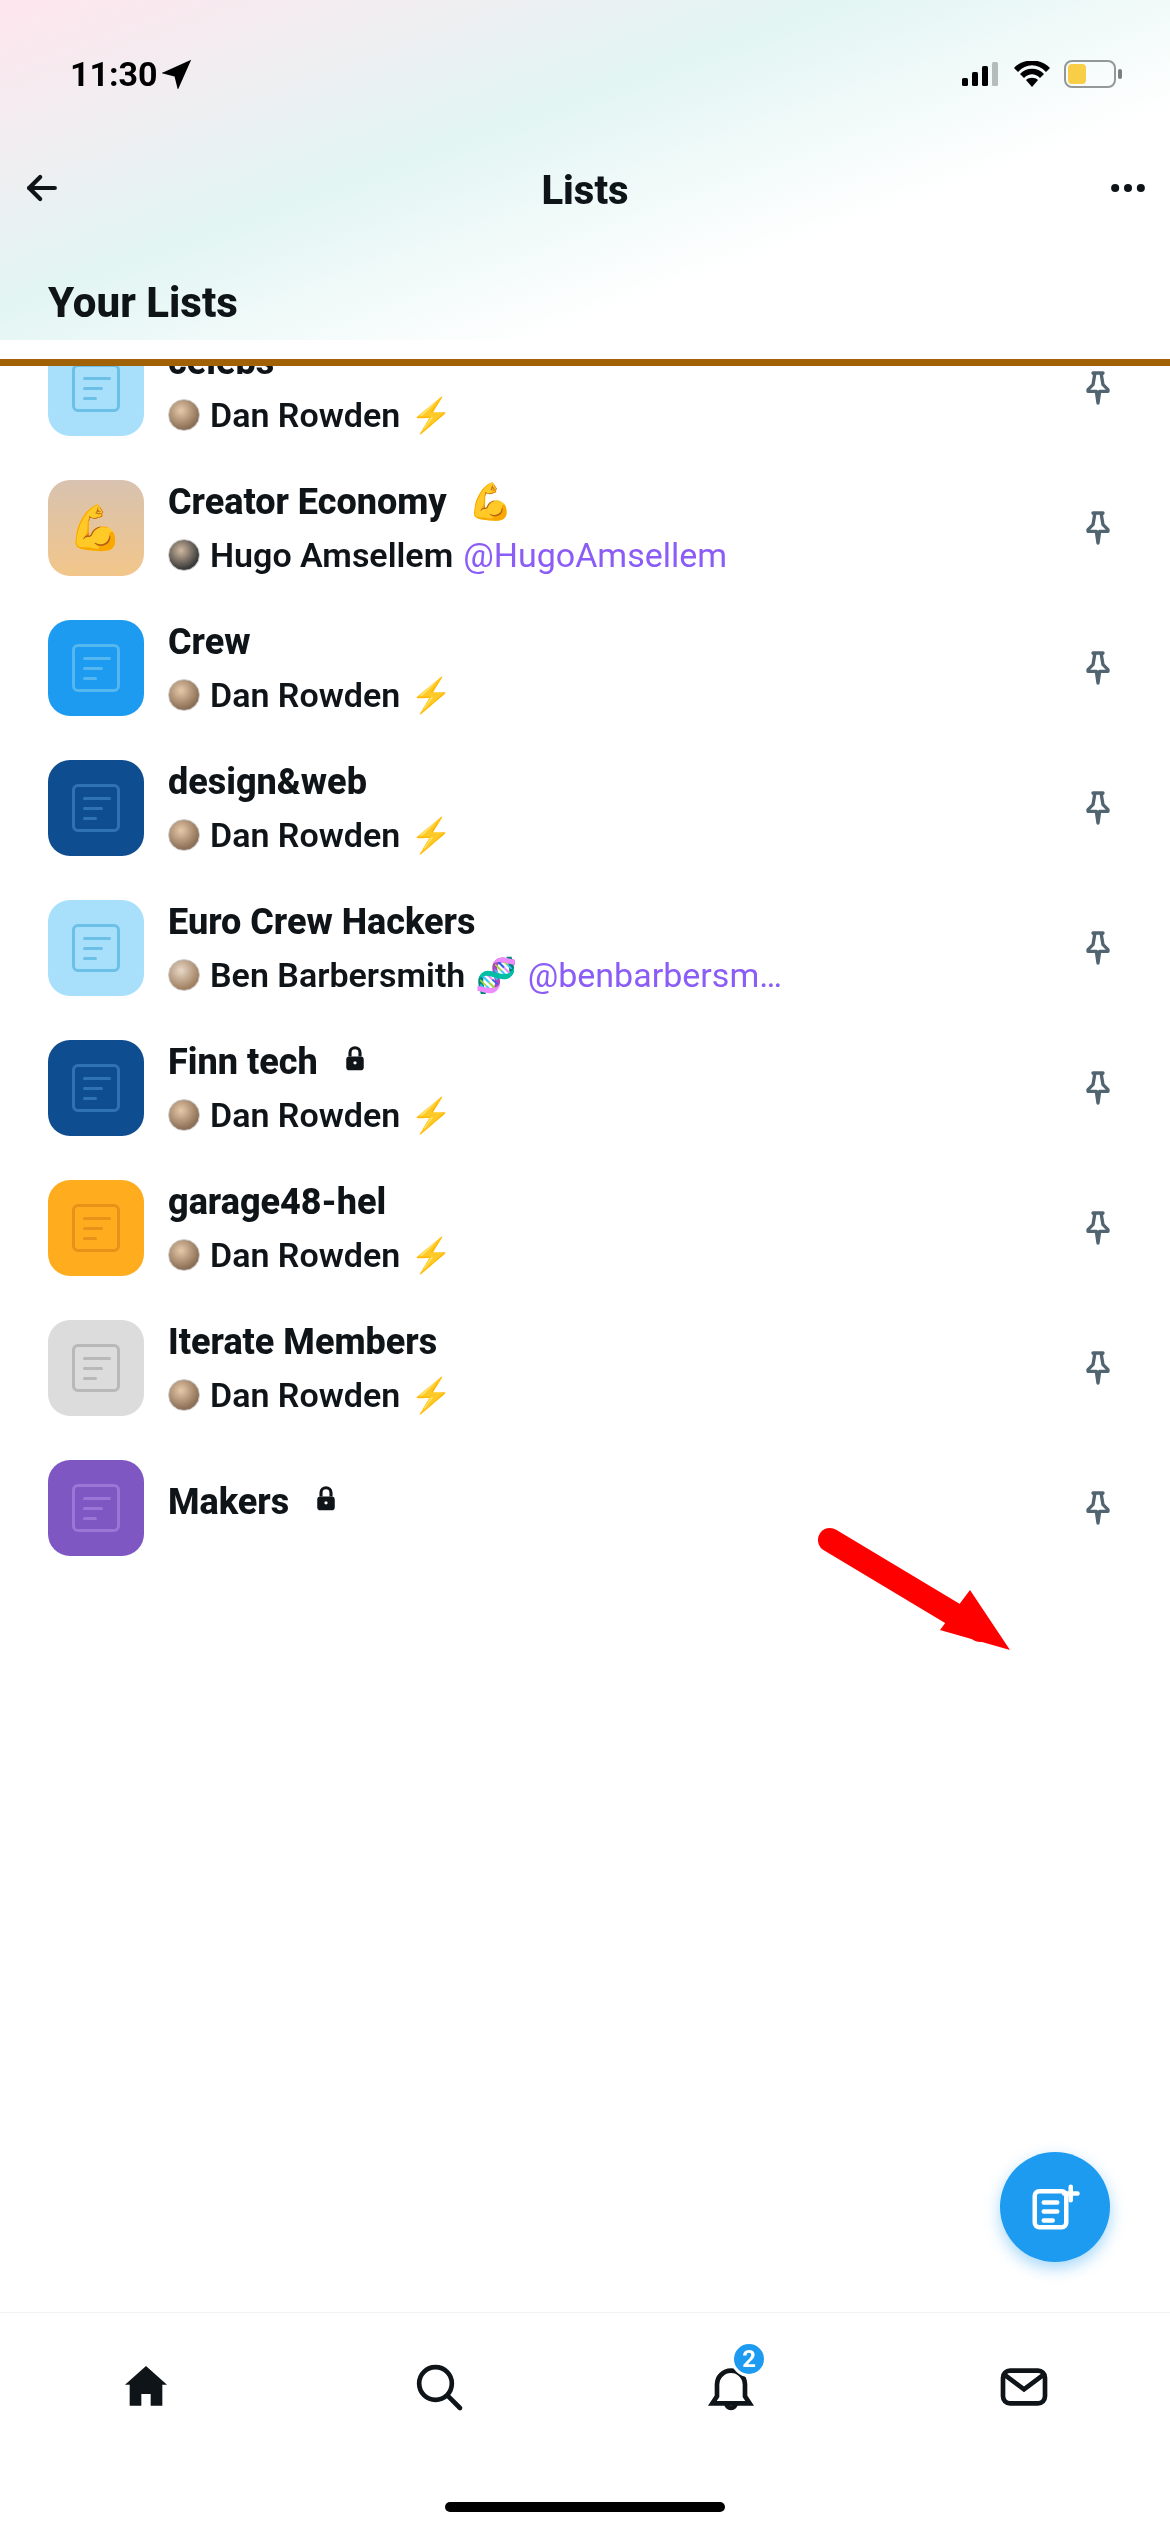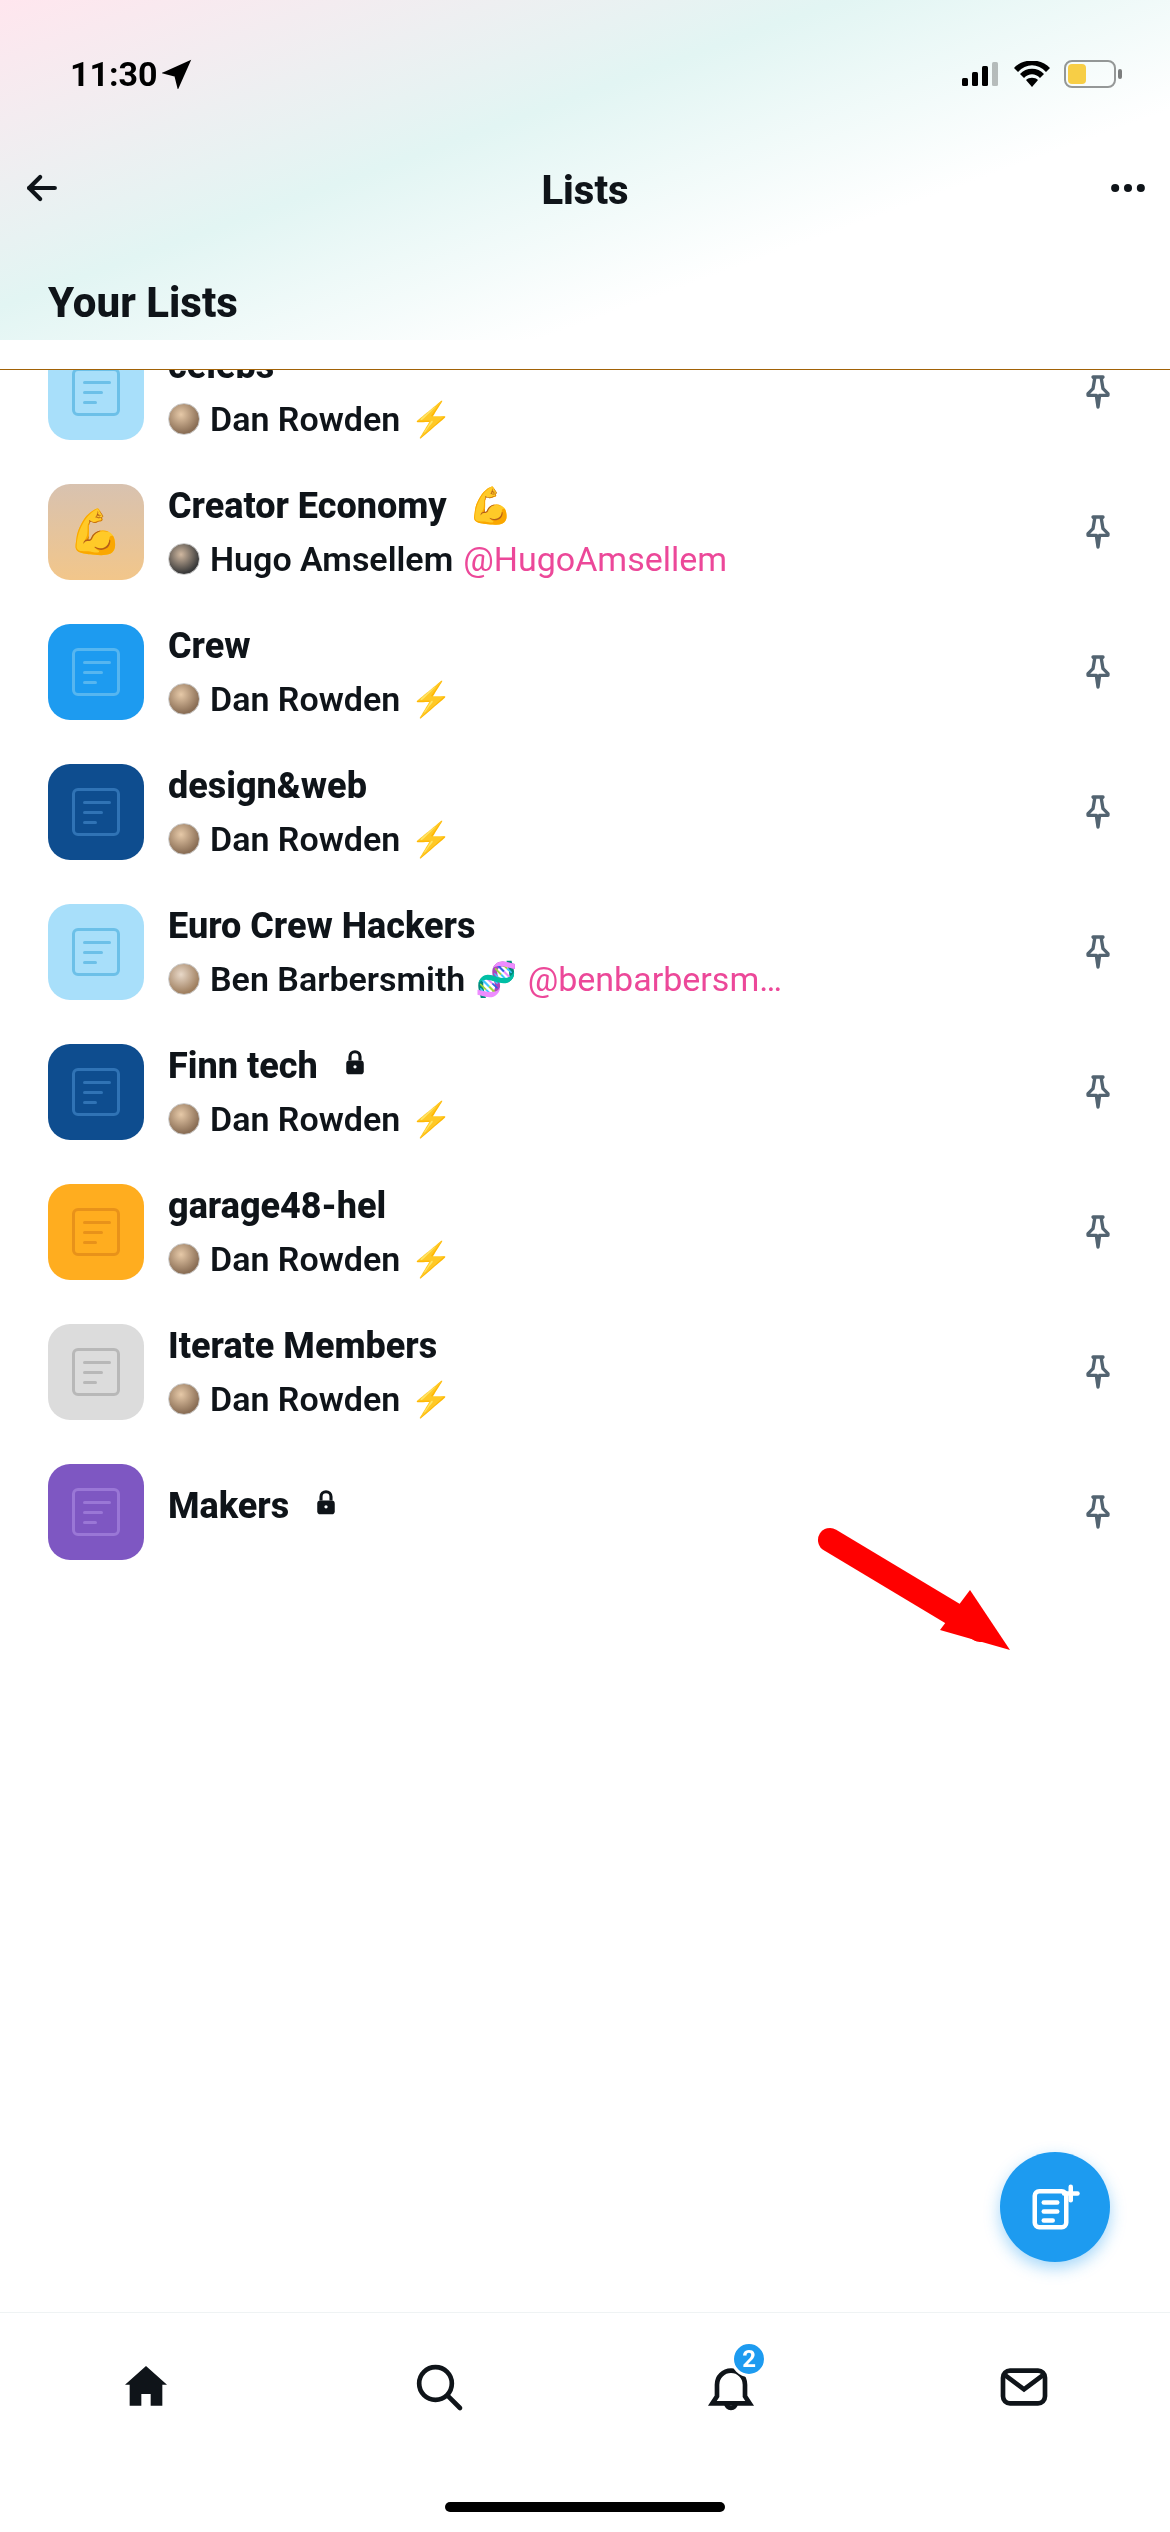--- a/index.html
+++ b/index.html
@@ -12,37 +12,37 @@
   }
   
   .status-bar { position: relative; z-index:2; display:flex; justify-content: space-between; align-items:center; padding: 28px 48px 0 70px; height: 120px; font-size: 32px; font-weight:600; color:#000;}
   .status-left { display:flex; align-items:center; gap:4px; font-size:34px; font-weight:700;}
   .status-right { display:flex; align-items:center; gap:14px; }
   .status-right svg { display:block; }
   
   .header { position: relative; z-index:2; display:flex; align-items:center; justify-content:space-between; padding: 0 20px; height: 140px;}
   .header-title { font-size: 40px; font-weight: 800; color:#0f1419;}
   
-  .section { position: relative; z-index:2; padding: 18px 48px 42px; border-bottom: 1px solid #a16207;}
+  .section { position: relative; z-index:2; padding: 18px 48px 32px; border-bottom: 7px solid #a16207;}
   .section-title { font-size: 42px; font-weight: 800; color:#0f1419;}
   
   .list-container { position: relative; z-index:1; background:#fff; height: 1800px; overflow:hidden;}
   .list-scroll { position: relative; top: -48px; }
   .list-row { display:flex; align-items:center; padding: 22px 48px; gap: 24px; }
   .list-thumb { width: 96px; height:96px; border-radius: 22px; flex-shrink:0; display:flex; align-items:center; justify-content:center; font-size:44px;}
   .thumb-doc { width:48px; height:48px; border-radius:6px; border: 3px solid currentColor; position:relative;}
   .thumb-doc::before, .thumb-doc::after { content:""; position:absolute; left:8px; height:3px; background: currentColor; border-radius:2px;}
   .thumb-doc::before { top:10px; width:28px;}
   .thumb-doc::after { top:20px; width:20px;}
   .thumb-doc span { position:absolute; left:8px; top:30px; width:14px; height:3px; background: currentColor; border-radius:2px;}
   .list-body { flex: 1; min-width:0;}
   .list-name { font-size: 36px; font-weight: 800; color:#0f1419; display:flex; align-items:center; gap:22px; line-height:1.2; margin-bottom:10px;}
   .list-author { display:flex; align-items:center; gap:10px; font-size:34px; color:#536471;}
   .author-name { color:#0f1419; font-weight:600;}
-  .author-handle { color:#ec4899; white-space:nowrap; overflow:hidden; text-overflow: ellipsis; max-width: 320px; text-align: center;}
+  .author-handle { color:#8b5cf6; white-space:nowrap; overflow:hidden; text-overflow: ellipsis; max-width: 320px; text-align: center;}
   .avatar { width:32px; height:32px; border-radius:50%; flex-shrink:0; background: radial-gradient(circle at 40% 35%, #e6c9a8 0%, #8b6f56 70%); border:1px solid #ccc;}
   .avatar.alt { background: radial-gradient(circle at 40% 35%, #d0b8a0 0%, #3a3a3a 70%);}
   .avatar.ben { background: radial-gradient(circle at 40% 35%, #e8d8c8 0%, #a08060 70%);}
   .pin-btn { flex-shrink:0; width:48px; height:48px; display:flex; align-items:center; justify-content:center;}
   
   .t-lightblue { background:#a8dffa; color:#6cc0e8;}
   .t-orange-grad { background: linear-gradient(180deg,#d8c2b0 0%, #f2c68a 100%);}
   .t-blue { background:#1d9bf0; color:#56b6f0;}
   .t-darkblue { background:#0e4d8f; color:#3073b5;}
   .t-yellow { background:#ffad1f; color:#e8921a;}

